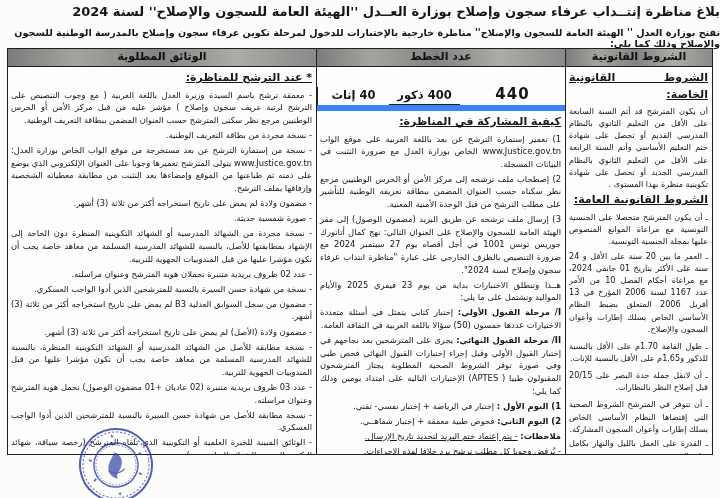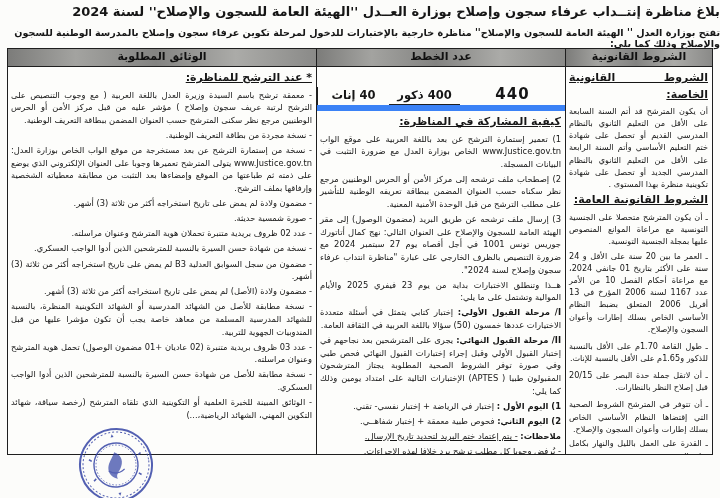--- a/index.html
+++ b/index.html
@@ -47,21 +47,21 @@
     <div class="col col-legal">
       <div class="hdr">الشروط القانونية</div>
       <div class="body">
         <p class="sec-title">الشروط القانونية الخاصة:</p>
         <p>أن يكون المترشح قد أتم السنة السابعة على الأقل من التعليم الثانوي بالنظام المدرسي القديم أو تحصل على شهادة ختم التعليم الأساسي وأتم السنة الرابعة على الأقل من التعليم الثانوي بالنظام المدرسي الجديد أو تحصل على شهادة تكوينية منظرة بهذا المستوى .</p>
         <p class="sec-title">الشروط القانونية العامة:</p>
         <p>ـ أن يكون المترشح متحصلا على الجنسية التونسية مع مراعاة الموانع المنصوص عليها بمجلة الجنسية التونسية.</p>
         <p>ـ العمر ما بين 20 سنة على الأقل و 24 سنة على الأكثر بتاريخ 01 جانفي 2024، مع مراعاة أحكام الفصل 10 من الأمر عدد 1167 لسنة 2006 المؤرخ في 13 أفريل 2006 المتعلق بضبط النظام الأساسي الخاص بسلك إطارات وأعوان السجون والإصلاح.</p>
         <p class="gap">ـ طول القامة 1.70م على الأقل بالنسبة للذكور و1.65م على الأقل بالنسبة للإناث.</p>
         <p class="gap">ـ أن لاتقل جملة حدة البصر على 20/15 قبل إصلاح النظر بالنظارات.</p>
-        <p class="gap">ـ أن تتوفر في المترشح الشروط الصحية التي إقتضاها النظام الأساسي الخاص بسلك إطارات وأعوان السجون والإصلاح.</p>
+        <p class="gap">ـ أن تتوفر في المترشح الشروط الصحية التي إقتضاها النظام الأساسي الخاص بسلك إطارات وأعوان السجون المشاركة.</p>
         <p>ـ القدرة على العمل بالليل والنهار بكامل تراب الجمهورية.</p>
       </div>
     </div>
 
     <div class="col col-posts">
       <div class="hdr">عدد الخطط</div>
       <div class="posts-table">
         <div class="posts-total">440</div>
         <div class="posts-break">
           <div>400 ذكور</div>
@@ -86,20 +86,21 @@
 
     <div class="col col-docs">
       <div class="hdr">الوثائق المطلوبة</div>
       <div class="body">
         <p class="sec-title">* عند الترشح للمناظرة:</p>
         <p>- معمقة ترشح باسم السيدة وزيرة العدل باللغة العربية ( مع وجوب التنصيص على الترشح لرتبة عريف سجون وإصلاح ) مؤشر عليه من قبل مركز الأمن أو الحرس الوطنيين مرجع نظر سكنى المترشح حسب العنوان المضمن ببطاقة التعريف الوطنية.</p>
         <p>- نسخة مجردة من بطاقة التعريف الوطنية.</p>
         <p>- نسخة من إستمارة الترشح عن بعد مستخرجة من موقع الواب الخاص بوزارة العدل: www.Justice.gov.tn يتولى المترشح تعميرها وجوبا على العنوان الإلكتروني الذي يوضع على ذمته ثم طباعتها من الموقع وإمضاءها بعد التثبت من مطابقة معطياته الشخصية وإرفاقها بملف الترشح.</p>
         <p>- مضمون ولادة لم يمض على تاريخ استخراجه أكثر من ثلاثة (3) أشهر.</p>
         <p>- صورة شمسية حديثة.</p>
+        <p>- نسخة مجردة من الشهائد المدرسية أو الشهائد التكوينية المنظرة دون الحاجة إلى الإشهاد بمطابقتها للأصل، بالنسبة للشهائد المدرسية المسلمة من معاهد خاصة يجب أن تكون مؤشرا عليها من قبل المندوبيات الجهوية للتربية.</p>
         <p>- عدد 02 ظروف بريدية متنبرة تحملان هوية المترشح وعنوان مراسلته.</p>
         <p>- نسخة من شهادة حسن السيرة بالنسبة للمترشحين الذين أدوا الواجب العسكري.</p>
         <p>- مضمون من سجل السوابق العدلية B3 لم يمض على تاريخ استخراجه أكثر من ثلاثة (3) أشهر.</p>
         <p>- مضمون ولادة (الأصل) لم يمض على تاريخ استخراجه أكثر من ثلاثة (3) أشهر.</p>
         <p>- نسخة مطابقة للأصل من الشهائد المدرسية أو الشهائد التكوينية المنظرة، بالنسبة للشهائد المدرسية المسلمة من معاهد خاصة يجب أن تكون مؤشرا عليها من قبل المندوبيات الجهوية للتربية.</p>
         <p>- عدد 03 ظروف بريدية متنبرة (02 عاديان +01 مضمون الوصول) تحمل هوية المترشح وعنوان مراسلته.</p>
         <p>- نسخة مطابقة للأصل من شهادة حسن السيرة بالنسبة للمترشحين الذين أدوا الواجب العسكري.</p>
         <p>- الوثائق المبينة للخبرة العلمية أو التكوينية الذي تلقاه المترشح (رخصة سياقة، شهائد التكوين المهني، الشهائد الرياضية،...)</p>
       </div>
     </div>

